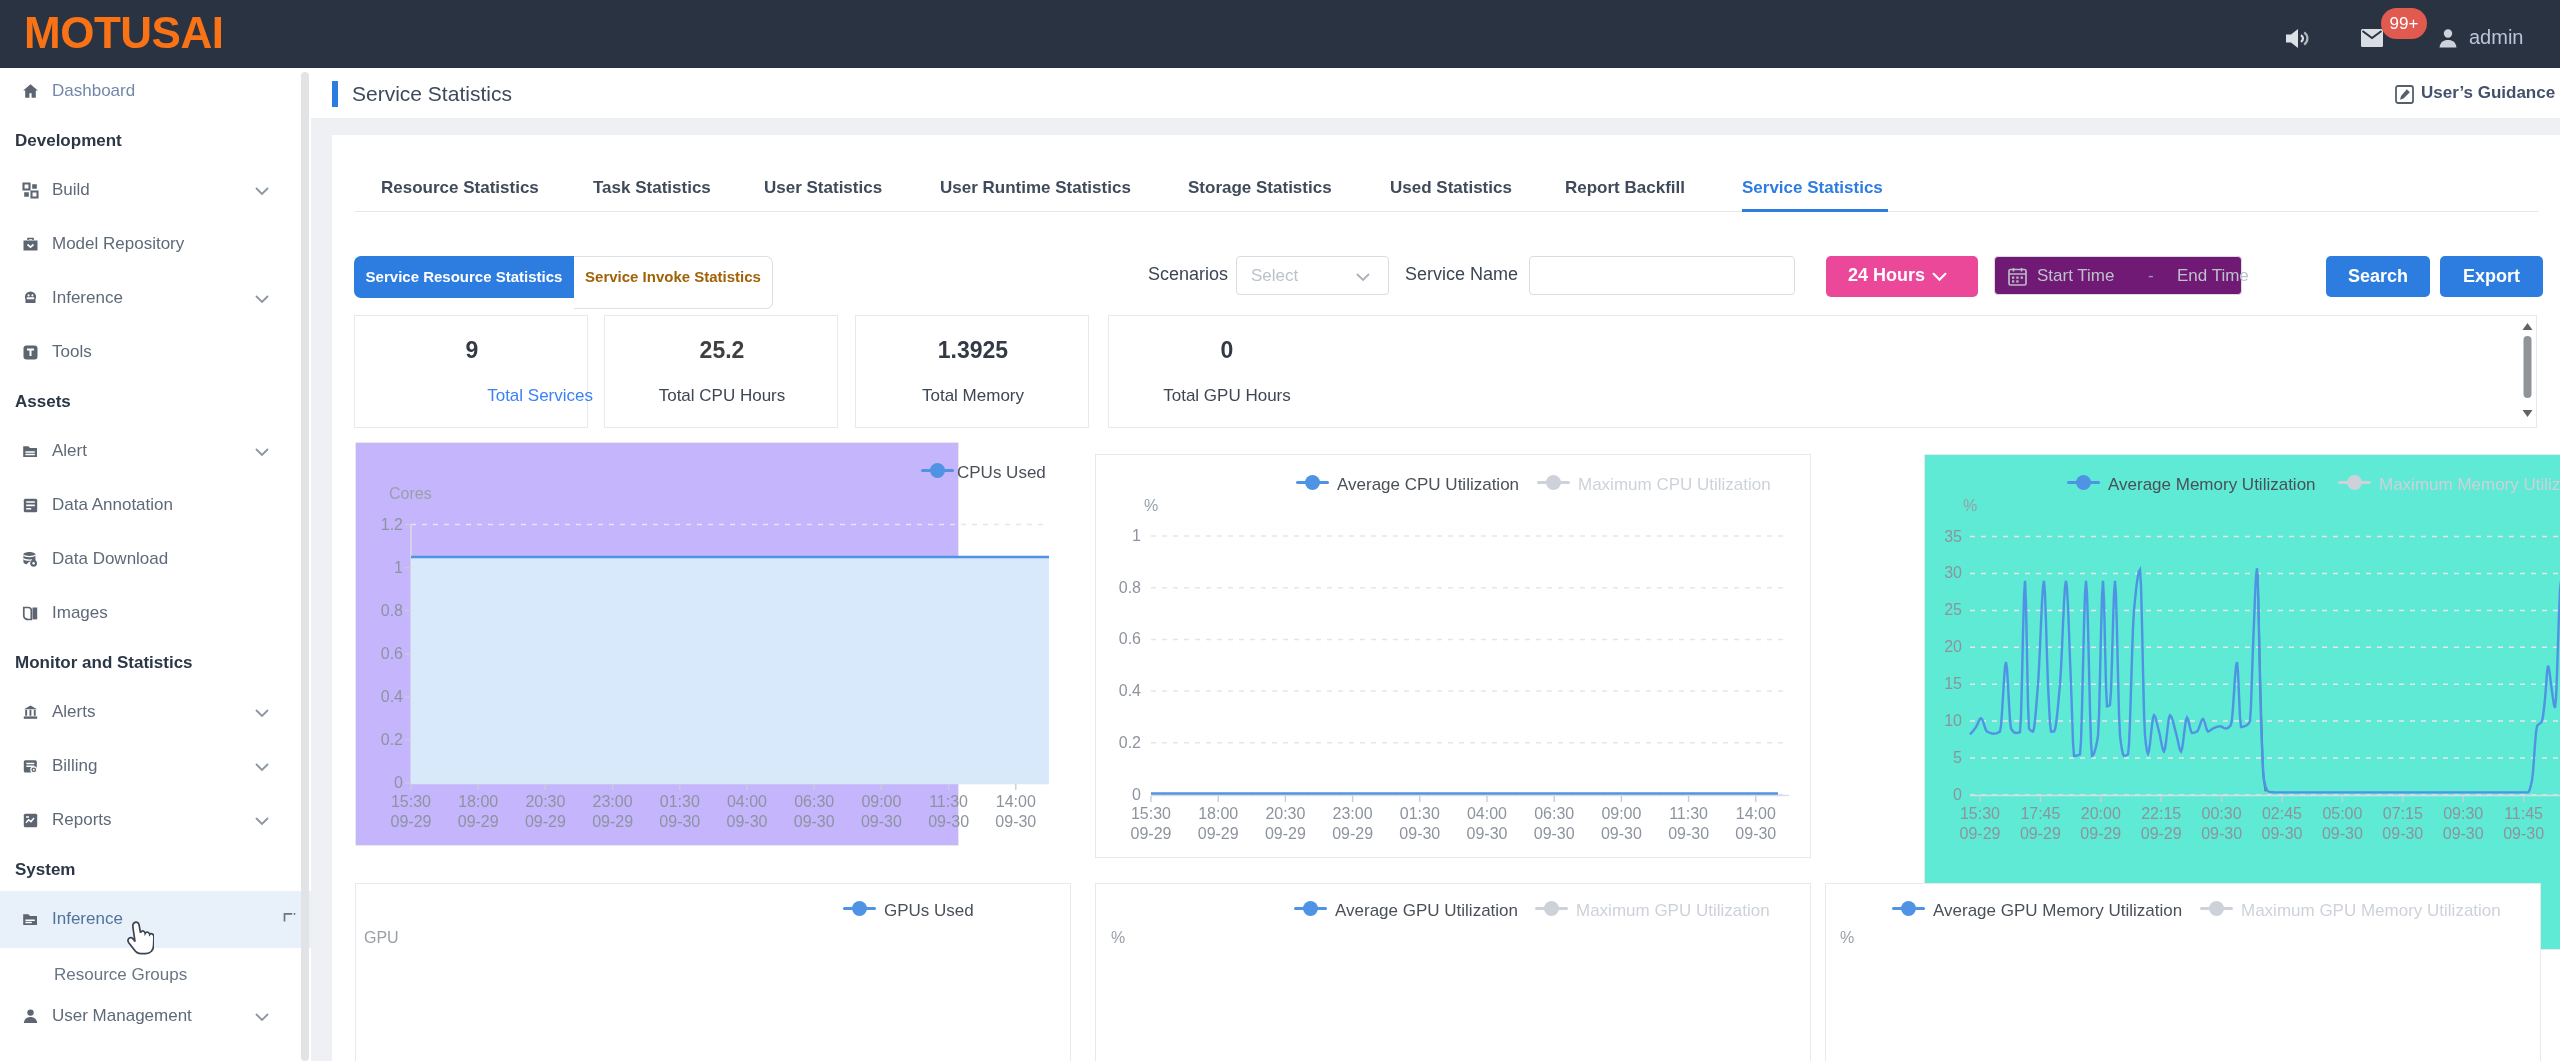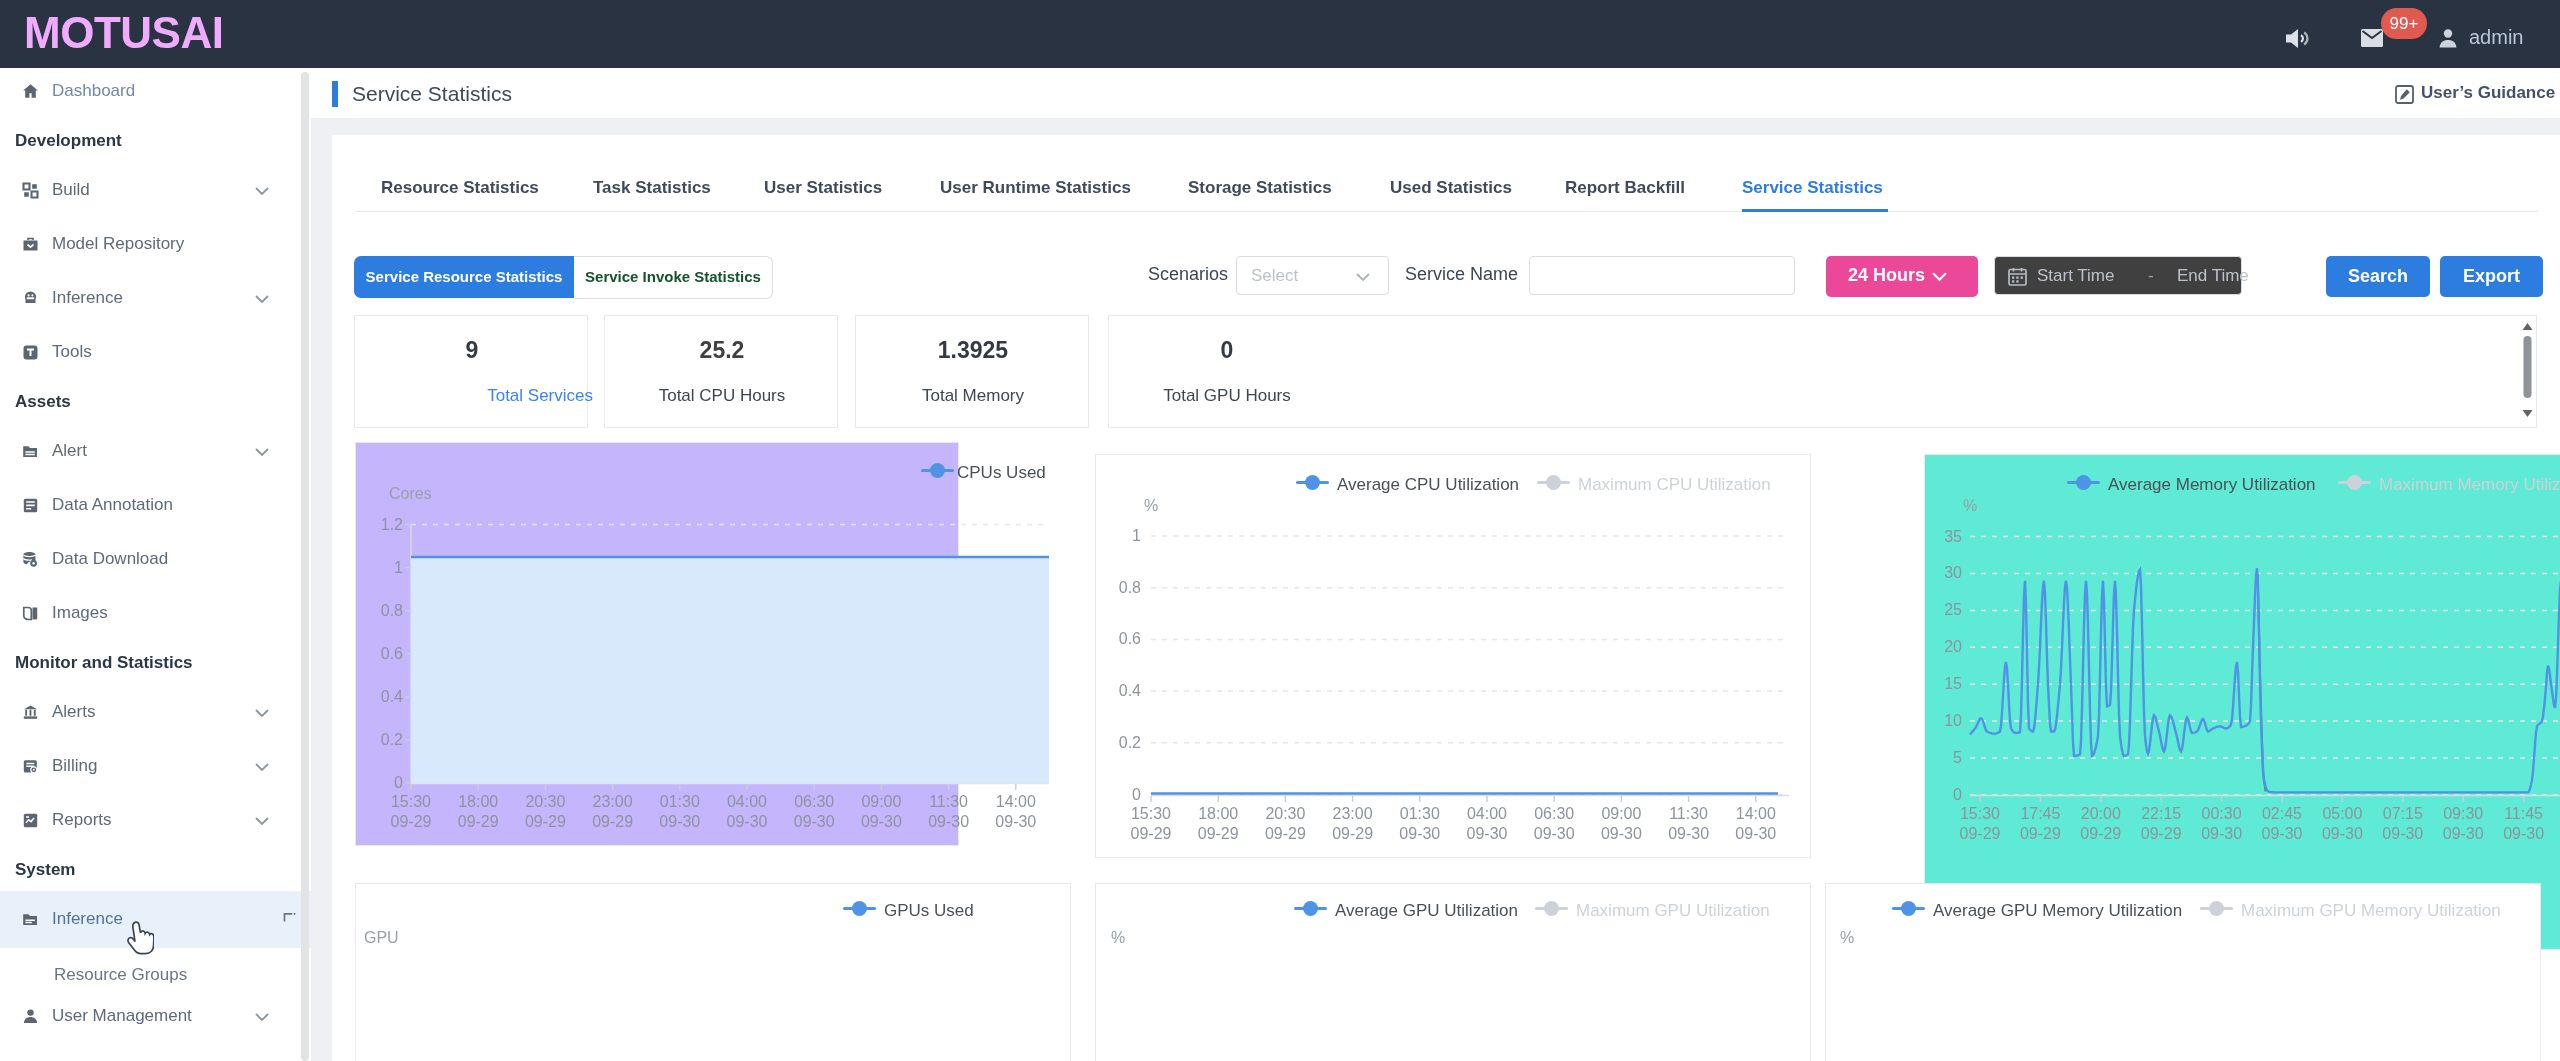--- a/index.html
+++ b/index.html
@@ -22,37 +22,37 @@
 <div style="position:absolute;left:764px;top:178px;font-size:17px;font-weight:bold;color:#3f4a5a">User Statistics</div>
 <div style="position:absolute;left:940px;top:178px;font-size:17px;font-weight:bold;color:#3f4a5a">User Runtime Statistics</div>
 <div style="position:absolute;left:1188px;top:178px;font-size:17px;font-weight:bold;color:#3f4a5a">Storage Statistics</div>
 <div style="position:absolute;left:1390px;top:178px;font-size:17px;font-weight:bold;color:#3f4a5a">Used Statistics</div>
 <div style="position:absolute;left:1565px;top:178px;font-size:17px;font-weight:bold;color:#3f4a5a">Report Backfill</div>
 <div style="position:absolute;left:1742px;top:178px;font-size:17px;font-weight:bold;color:#2d7ce0">Service Statistics</div>
 <div style="position:absolute;left:355px;top:211px;width:2183px;height:1px;background:#e4e7eb"></div>
 <div style="position:absolute;left:1742px;top:209px;width:146px;height:3px;background:#2d7ce0"></div>
 
 <div style="position:absolute;left:354px;top:256px;width:220px;height:42px;background:#2d7ce0;border-radius:7px 0 0 7px;color:#fff;font-size:15px;font-weight:bold;text-align:center;line-height:42px;white-space:nowrap">Service Resource Statistics</div>
-<div style="position:absolute;left:574px;top:256px;width:199px;height:43px;background:#fff;border:1px solid #dcdfe4;border-left:none;border-radius:0 7px 7px 0;color:#14532d;font-size:15px;font-weight:bold;text-align:center;line-height:40px;white-space:nowrap">Service Invoke Statistics</div>
+<div style="position:absolute;left:574px;top:256px;width:199px;height:53px;background:#fff;border:1px solid #dcdfe4;border-left:none;border-radius:0 7px 7px 0;color:#a16207;font-size:15px;font-weight:bold;text-align:center;line-height:40px;white-space:nowrap">Service Invoke Statistics</div>
 <div style="position:absolute;left:1148px;top:264px;font-size:18px;color:#3c4654">Scenarios</div>
 <div style="position:absolute;left:1236px;top:256px;width:153px;height:39px;background:#fff;border:1px solid #d9dce1;border-radius:4px">
   <div style="position:absolute;left:14px;top:9px;font-size:17px;color:#bcc1ca">Select</div>
   <svg style="position:absolute;left:119px;top:16px" width="14" height="9" viewBox="0 0 14 9">
       <path d="M1.5 1.5 7 7l5.5-5.5" fill="none" stroke="#aab0b9" stroke-width="1.8" stroke-linecap="round"></path>
     </svg>
 </div>
 <div style="position:absolute;left:1405px;top:264px;font-size:18px;color:#3c4654">Service Name</div>
 <div style="position:absolute;left:1529px;top:256px;width:266px;height:39px;background:#fff;border:1px solid #d9dce1;border-radius:4px"></div>
 <div style="position:absolute;left:1826px;top:256px;width:152px;height:41px;background:#ec4899;border-radius:5px">
   <div style="position:absolute;left:22px;top:9px;font-size:18px;font-weight:bold;color:#fff">24 Hours</div>
   <svg style="position:absolute;left:106px;top:16px" width="15" height="10" viewBox="0 0 14 9">
       <path d="M1.5 1.5 7 7l5.5-5.5" fill="none" stroke="#fff" stroke-width="2" stroke-linecap="round"></path>
     </svg>
 </div>
-<div style="position:absolute;left:1994px;top:256px;width:248px;height:39px;background:#404040;border:1px solid #d9dce1;border-radius:4px">
+<div style="position:absolute;left:1994px;top:256px;width:248px;height:39px;background:#701a75;border:1px solid #d9dce1;border-radius:4px">
   <svg style="position:absolute;left:13px;top:10px" width="19" height="19" viewBox="0 0 19 19">
       <rect x="1" y="2.5" width="17" height="15.5" rx="1.5" fill="none" stroke="#b7bcc5" stroke-width="1.7"></rect>
       <path d="M1 7h17" stroke="#b7bcc5" stroke-width="1.5"></path>
       <path d="M5.5 1v3.5M13.5 1v3.5" stroke="#b7bcc5" stroke-width="1.7"></path>
       <rect x="4" y="9.5" width="2.3" height="2.3" fill="#b7bcc5"></rect>
       <rect x="8.3" y="9.5" width="2.3" height="2.3" fill="#b7bcc5"></rect>
       <rect x="12.6" y="9.5" width="2.3" height="2.3" fill="#b7bcc5"></rect>
       <rect x="4" y="13.3" width="2.3" height="2.3" fill="#b7bcc5"></rect>
       <rect x="8.3" y="13.3" width="2.3" height="2.3" fill="#b7bcc5"></rect>
     </svg>
@@ -395,21 +395,21 @@
 <svg style="position:absolute;left:255px;top:945px" width="14" height="9" viewBox="0 0 14 9">
       <path d="M1.5 1.5 7 7l5.5-5.5" fill="none" stroke="#8d959f" stroke-width="1.8" stroke-linecap="round"></path>
     </svg>
 <div style="position:absolute;left:301px;top:4px;width:8px;height:989px;background:#e2e3e5;border-radius:4px"></div>
 <svg style="position:absolute;left:124px;top:853px" width="30" height="38" viewBox="0 0 30 38">
 <path d="M10 2 c2-1.6 4.6-.6 5 1.6l1.5 8.2 c.3-1.5 2-2.2 3.2-1.6 1 .5 1.4 1.3 1.5 2.2 .6-1.2 2.3-1.5 3.3-.8 .8.5 1.1 1.2 1.2 2 .7-.9 2.1-1 3-.4 1 .7 1.2 1.6 1.2 2.8l-.3 8.4c-.2 4.6-3 8.2-8 8.2h-4.6c-3.2 0-5.2-1.4-6.8-3.8L4.6 21.4c-1.2-1.8-.6-3.6.8-4.3 1.4-.7 3-.2 4 1.2l1.6 2.2L8.9 6.2C8.6 4.2 9 2.8 10 2z" fill="#fff" stroke="#3c4450" stroke-width="1.7"></path>
     </svg>
 </div>
 
 <div style="position:absolute;left:0;top:0;width:2560px;height:68px;background:#2a3342">
-  <div style="position:absolute;left:24px;top:8px;font-size:44px;font-weight:bold;color:#f0abfc;letter-spacing:-0.5px;font-family:'Liberation Sans',sans-serif">MOTUSAI</div>
+  <div style="position:absolute;left:24px;top:8px;font-size:44px;font-weight:bold;color:#f97316;letter-spacing:-0.5px;font-family:'Liberation Sans',sans-serif">MOTUSAI</div>
   <svg style="position:absolute;left:2286px;top:28px" width="24" height="21" viewBox="0 0 24 21">
       <path d="M0 6.5h5L12 1v19L5 14.5H0z" fill="#dce1e8"></path>
       <path d="M15 7.2c1.2.9 2 2 2 3.3s-.8 2.4-2 3.3" stroke="#dce1e8" stroke-width="2.2" fill="none"></path>
       <path d="M18.2 4.4c2 1.5 3.2 3.6 3.2 6.1s-1.2 4.6-3.2 6.1" stroke="#dce1e8" stroke-width="2.2" fill="none" opacity=".75"></path>
     </svg>
   <svg style="position:absolute;left:2361px;top:29px" width="22" height="18" viewBox="0 0 22 18">
       <rect x="0" y="0" width="22" height="18" rx="1.5" fill="#d9dee5"></rect>
       <path d="M1.5 2l9.5 7 9.5-7" fill="none" stroke="#2a3342" stroke-width="2"></path>
     </svg>
   <div style="position:absolute;left:2381px;top:8px;width:46px;height:31px;background:#e05a50;border-radius:16px;color:#fff;font-size:17px;text-align:center;line-height:31px">99+</div>

